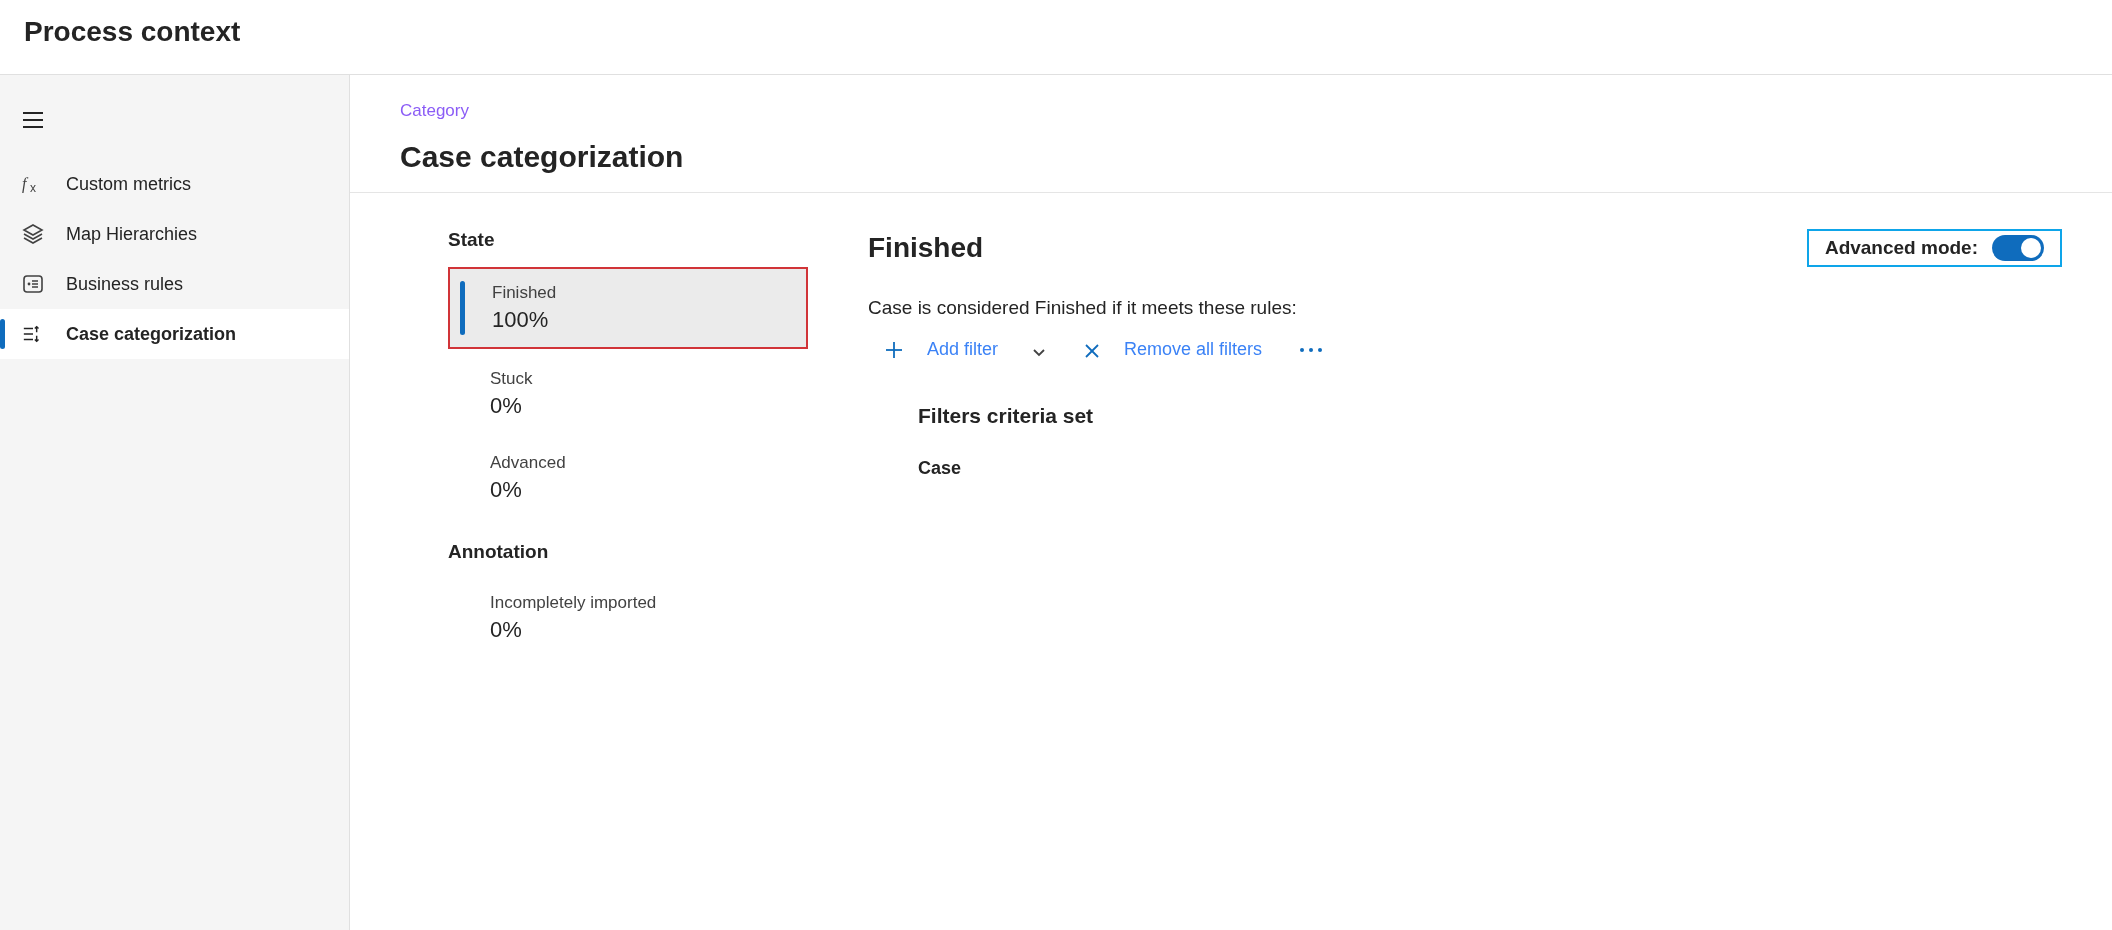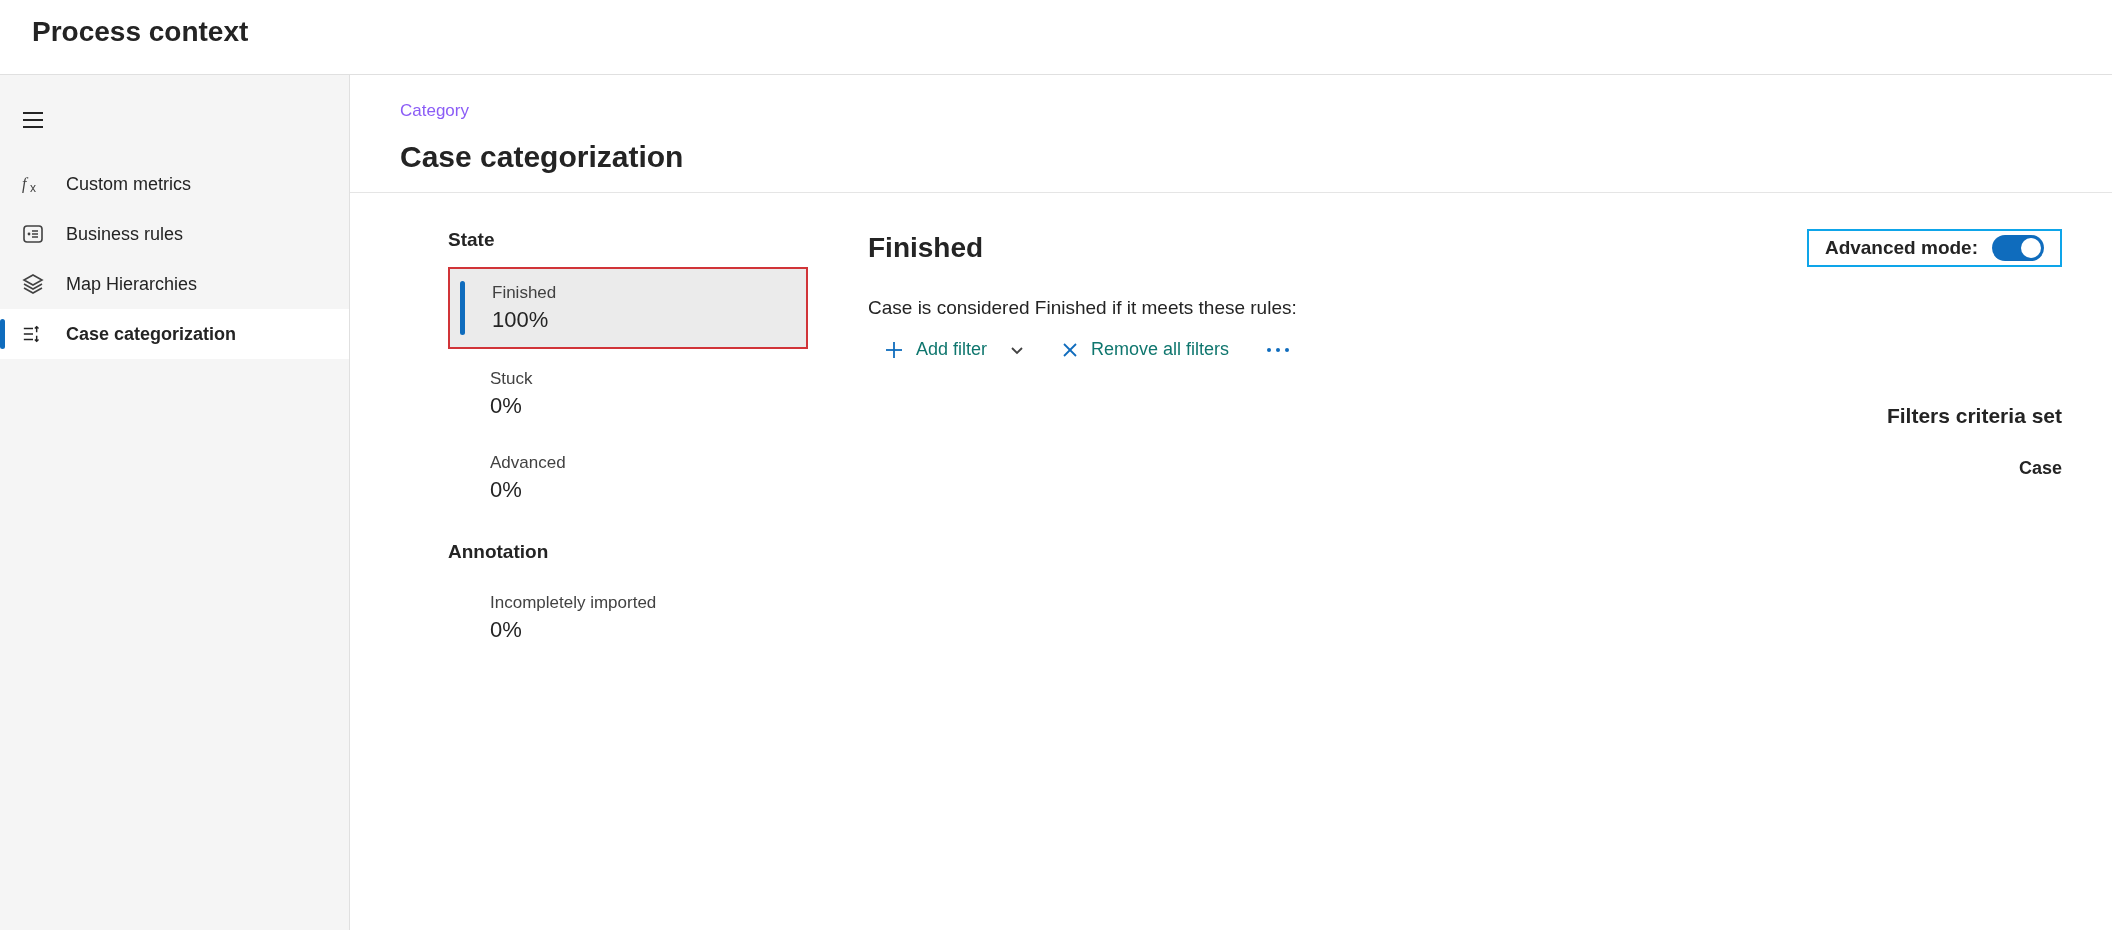--- a/index.html
+++ b/index.html
@@ -2,21 +2,21 @@
 <html><head>
 <meta charset="utf-8">
 <style>
   * { box-sizing: border-box; margin: 0; padding: 0; }
   body {
     font-family: "Segoe UI", -apple-system, BlinkMacSystemFont, sans-serif;
     color: #242424;
     background: #fff;
   }
   .header {
-    padding: 16px 0 26px 32px;
+    padding: 16px 0 26px 24px;
   }
   .header h1 {
     font-size: 28px;
     font-weight: 600;
   }
   .hr-top { border: none; border-top: 1px solid #e0e0e0; }
   .layout { display: flex; height: calc(930px - 75px); }
   .sidebar {
     width: 350px;
     background: #f5f5f5;
@@ -85,25 +85,25 @@
     width:52px; height:26px; border-radius:13px; position:relative; cursor:pointer;
   }
   .toggle.on { background:#0f6cbd; }
   .toggle .knob {
     position:absolute; width:20px; height:20px; background:#fff; border-radius:50%;
     top:3px;
   }
   .toggle.on .knob { right:3px; }
   .detail-desc { font-size:19px; margin-bottom:20px; }
   .toolbar { display:flex; align-items:center; gap:36px; padding-left:16px; margin-bottom:44px;}
-  .tb-btn { display:flex; align-items:center; gap:12px; font-size:18px; color:#0f766e; cursor:pointer; }
+  .tb-btn { display:flex; align-items:flex-end; gap:23px; font-size:18px; color:#3b82f6; cursor:pointer; }
   .tb-icon { color:#0f6cbd; display:flex; align-items:center; }
   .chevron { color:#424242; }
   .more-dots { color:#0f6cbd; font-size:22px; letter-spacing:2px; cursor:pointer;}
-  .filters-block { padding-left:50px;text-align:right; }
+  .filters-block { padding-left:50px; }
   .filters-title { font-size:21px; font-weight:600; margin-bottom:30px; }
   .case-label { font-size:18px; font-weight:600; margin-bottom:24px; }
   .rule-row { display:flex; align-items:center; justify-content:space-between; padding-right:4px; }
   .rule-name { font-size:19px; }
   .rule-actions { display:flex; align-items:center; gap:28px; }
   .close-x { color:#0f6cbd; cursor:pointer; }
   svg { display:block; }
 </style>
 </head>
 <body>
@@ -131,37 +131,37 @@
             <text x="0" y="16" font-family="serif" font-style="italic" font-size="16" fill="#424242">f</text>
             <text x="8" y="19" font-size="12" fill="#424242">x</text>
           </svg>
       </span>
       <span class="sidebar-label">Custom metrics</span>
     </div>
 
     <div class="sidebar-row">
       <span class="sidebar-icon">
         <svg width="22" height="22" viewBox="0 0 22 22">
+            <polygon points="11,2 20,7 11,12 2,7" fill="none" stroke="#424242" stroke-width="1.6"></polygon>
+            <polyline points="2,11 11,16 20,11" fill="none" stroke="#424242" stroke-width="1.6"></polyline>
+            <polyline points="2,15 11,20 20,15" fill="none" stroke="#424242" stroke-width="1.6"></polyline>
+          </svg>
+      </span>
+      <span class="sidebar-label">Map Hierarchies</span>
+    </div>
+
+    <div class="sidebar-row">
+      <span class="sidebar-icon">
+        <svg width="22" height="22" viewBox="0 0 22 22">
             <rect x="2" y="3" width="18" height="16" rx="3" fill="none" stroke="#424242" stroke-width="1.6"></rect>
             <circle cx="7" cy="11" r="1.4" fill="#424242"></circle>
             <path d="M10 8 h6 M10 11 h6 M10 14 h6" stroke="#424242" stroke-width="1.4"></path>
           </svg>
       </span>
       <span class="sidebar-label">Business rules</span>
-    </div>
-
-    <div class="sidebar-row">
-      <span class="sidebar-icon">
-        <svg width="22" height="22" viewBox="0 0 22 22">
-            <polygon points="11,2 20,7 11,12 2,7" fill="none" stroke="#424242" stroke-width="1.6"></polygon>
-            <polyline points="2,11 11,16 20,11" fill="none" stroke="#424242" stroke-width="1.6"></polyline>
-            <polyline points="2,15 11,20 20,15" fill="none" stroke="#424242" stroke-width="1.6"></polyline>
-          </svg>
-      </span>
-      <span class="sidebar-label">Map Hierarchies</span>
     </div>
 
     <div class="sidebar-row active">
       <span class="sidebar-icon">
         <svg width="24" height="22" viewBox="0 0 24 22">
             <path d="M2 5 h10 M2 11 h10 M2 17 h10" stroke="#242424" stroke-width="1.8"></path>
             <path d="M16 3 v6 M16 19 v-6" stroke="#242424" stroke-width="1.6"></path>
             <path d="M14 5 l2-2 2 2 M14 17 l2 2 2-2" fill="none" stroke="#242424" stroke-width="1.6"></path>
           </svg>
       </span>

